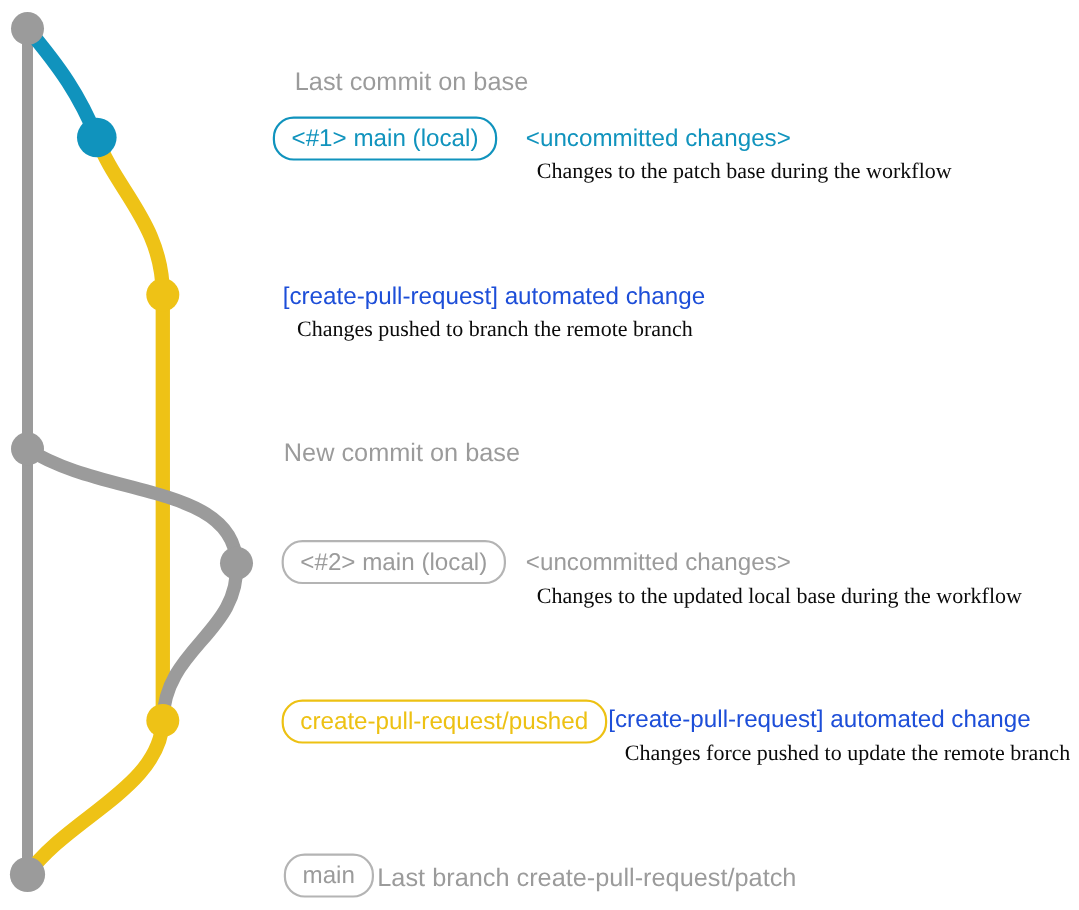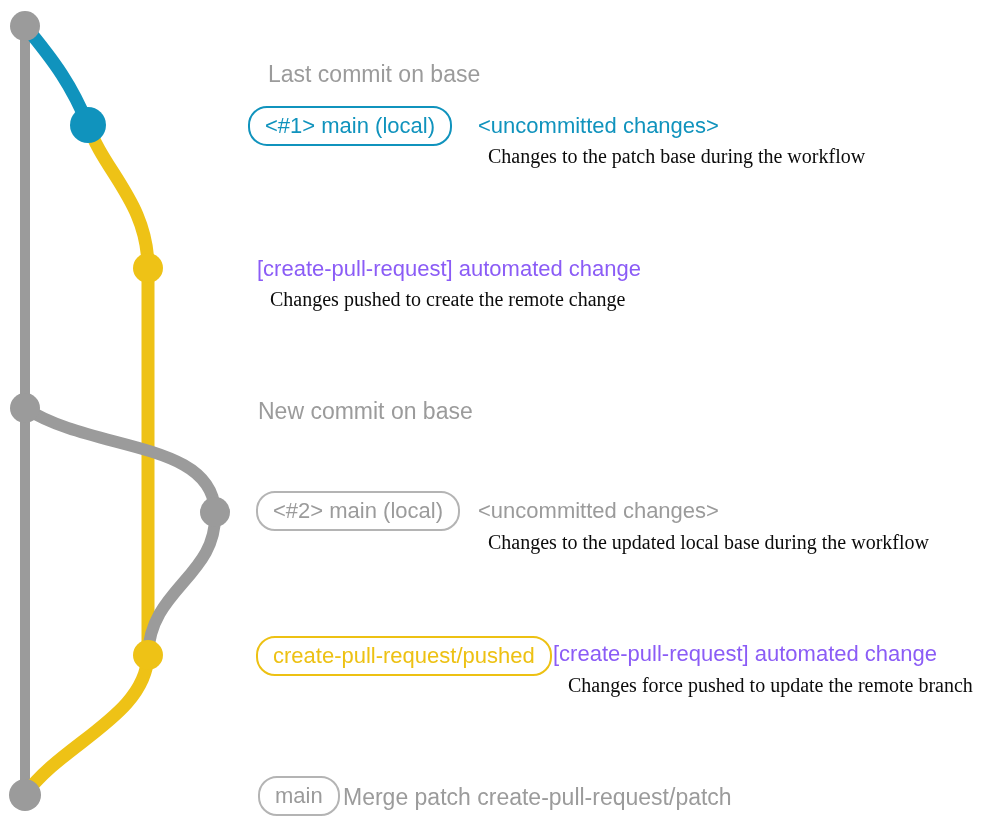--- a/index.html
+++ b/index.html
@@ -2,21 +2,21 @@
 <html><head>
 <meta charset="utf-8">
 <style>
   html,body{margin:0;padding:0;background:#ffffff;}
   .stage{position:relative;width:981px;height:827px;background:#ffffff;overflow:hidden;
          font-family:"Liberation Sans",sans-serif;}
   .graph-svg{position:absolute;left:0;top:0;}
   .abs{position:absolute;white-space:nowrap;}
   .lbl-gray{color:#9b9b9b;font-size:23px;}
   .lbl-blue{color:#1093bd;font-size:22px;}
-  .lbl-yellow{color:#8b5cf6;font-size:22px;}
+  .lbl-yellow{color:#1d4ed8;font-size:22px;}
   .desc{color:#0b0b0b;font-family:"Liberation Serif",serif;font-size:20px;}
   .badge{display:inline-block;border:2px solid;border-radius:19px;
          padding:5px 15px;font-size:22px;line-height:26px;background:#ffffff;}
   .badge-blue{color:#1093bd;border-color:#1093bd;}
   .badge-gray{color:#9b9b9b;border-color:#b4b4b4;}
   .badge-yellow{color:#edc113;border-color:#edc113;}
 </style>
 </head>
 <body>
 
@@ -47,34 +47,34 @@
 
   <div class="abs lbl-gray" style="left:268px;top:13px;margin-top:48px;">Last commit on base</div>
 
   <div class="abs" style="left:248px;top:106px;">
     <span class="badge badge-blue">&lt;#1&gt; main (local)</span>
   </div>
   <div class="abs lbl-blue" style="left:478px;top:113px;">&lt;uncommitted changes&gt;</div>
   <div class="abs desc" style="left:488px;top:145px;">Changes to the patch base during the workflow</div>
 
   <div class="abs lbl-yellow" style="left:257px;top:256px;">[create-pull-request] automated change</div>
-  <div class="abs desc" style="left:270px;top:288px;">Changes pushed to create the remote change</div>
+  <div class="abs desc" style="left:270px;top:288px;">Changes pushed to branch the remote branch</div>
 
   <div class="abs lbl-gray" style="left:258px;top:398px;">New commit on base</div>
 
   <div class="abs" style="left:256px;top:491px;text-align:center;">
     <span class="badge badge-gray">&lt;#2&gt; main (local)</span>
   </div>
   <div class="abs lbl-gray" style="left:478px;top:498px;font-size:22px;">&lt;uncommitted changes&gt;</div>
   <div class="abs desc" style="left:488px;top:531px;">Changes to the updated local base during the workflow</div>
 
   <div class="abs" style="left:256px;top:636px;">
     <span class="badge badge-yellow">create-pull-request/pushed</span>
   </div>
   <div class="abs lbl-yellow" style="left:553px;top:641px;">[create-pull-request] automated change</div>
   <div class="abs desc" style="left:568px;top:674px;">Changes force pushed to update the remote branch</div>
 
   <div class="abs" style="left:258px;top:776px;">
     <span class="badge badge-gray">main</span>
   </div>
-  <div class="abs lbl-gray" style="left:343px;top:784px;">Merge patch create-pull-request/patch</div>
+  <div class="abs lbl-gray" style="left:343px;top:784px;">Last branch create-pull-request/patch</div>
 
 </div>
 
 </body></html>

